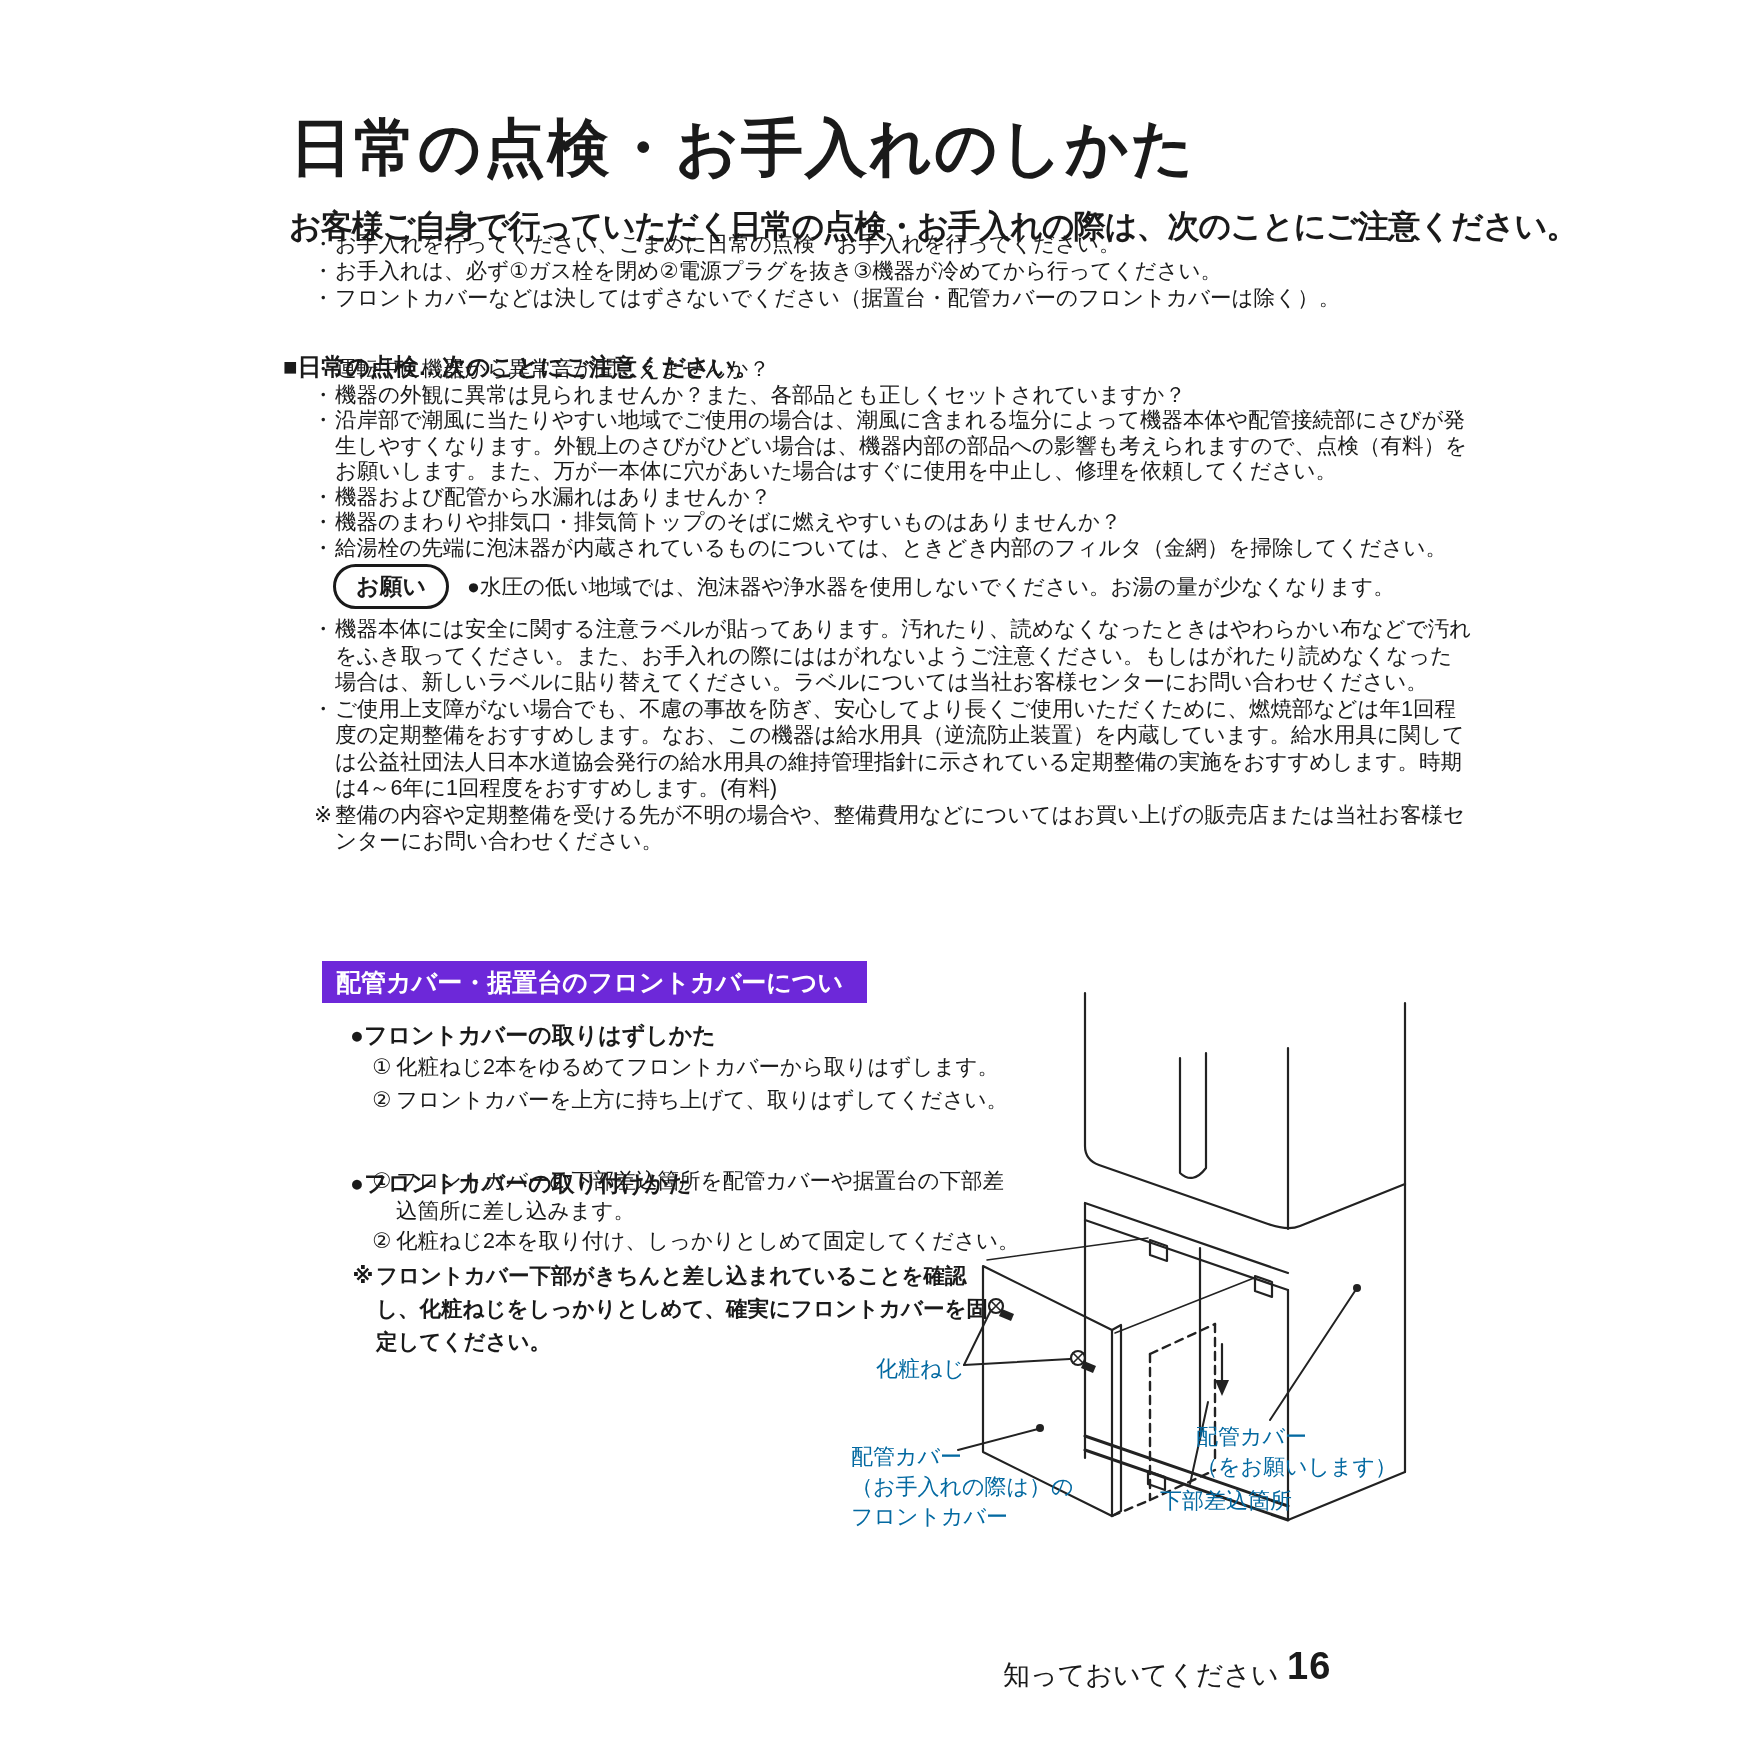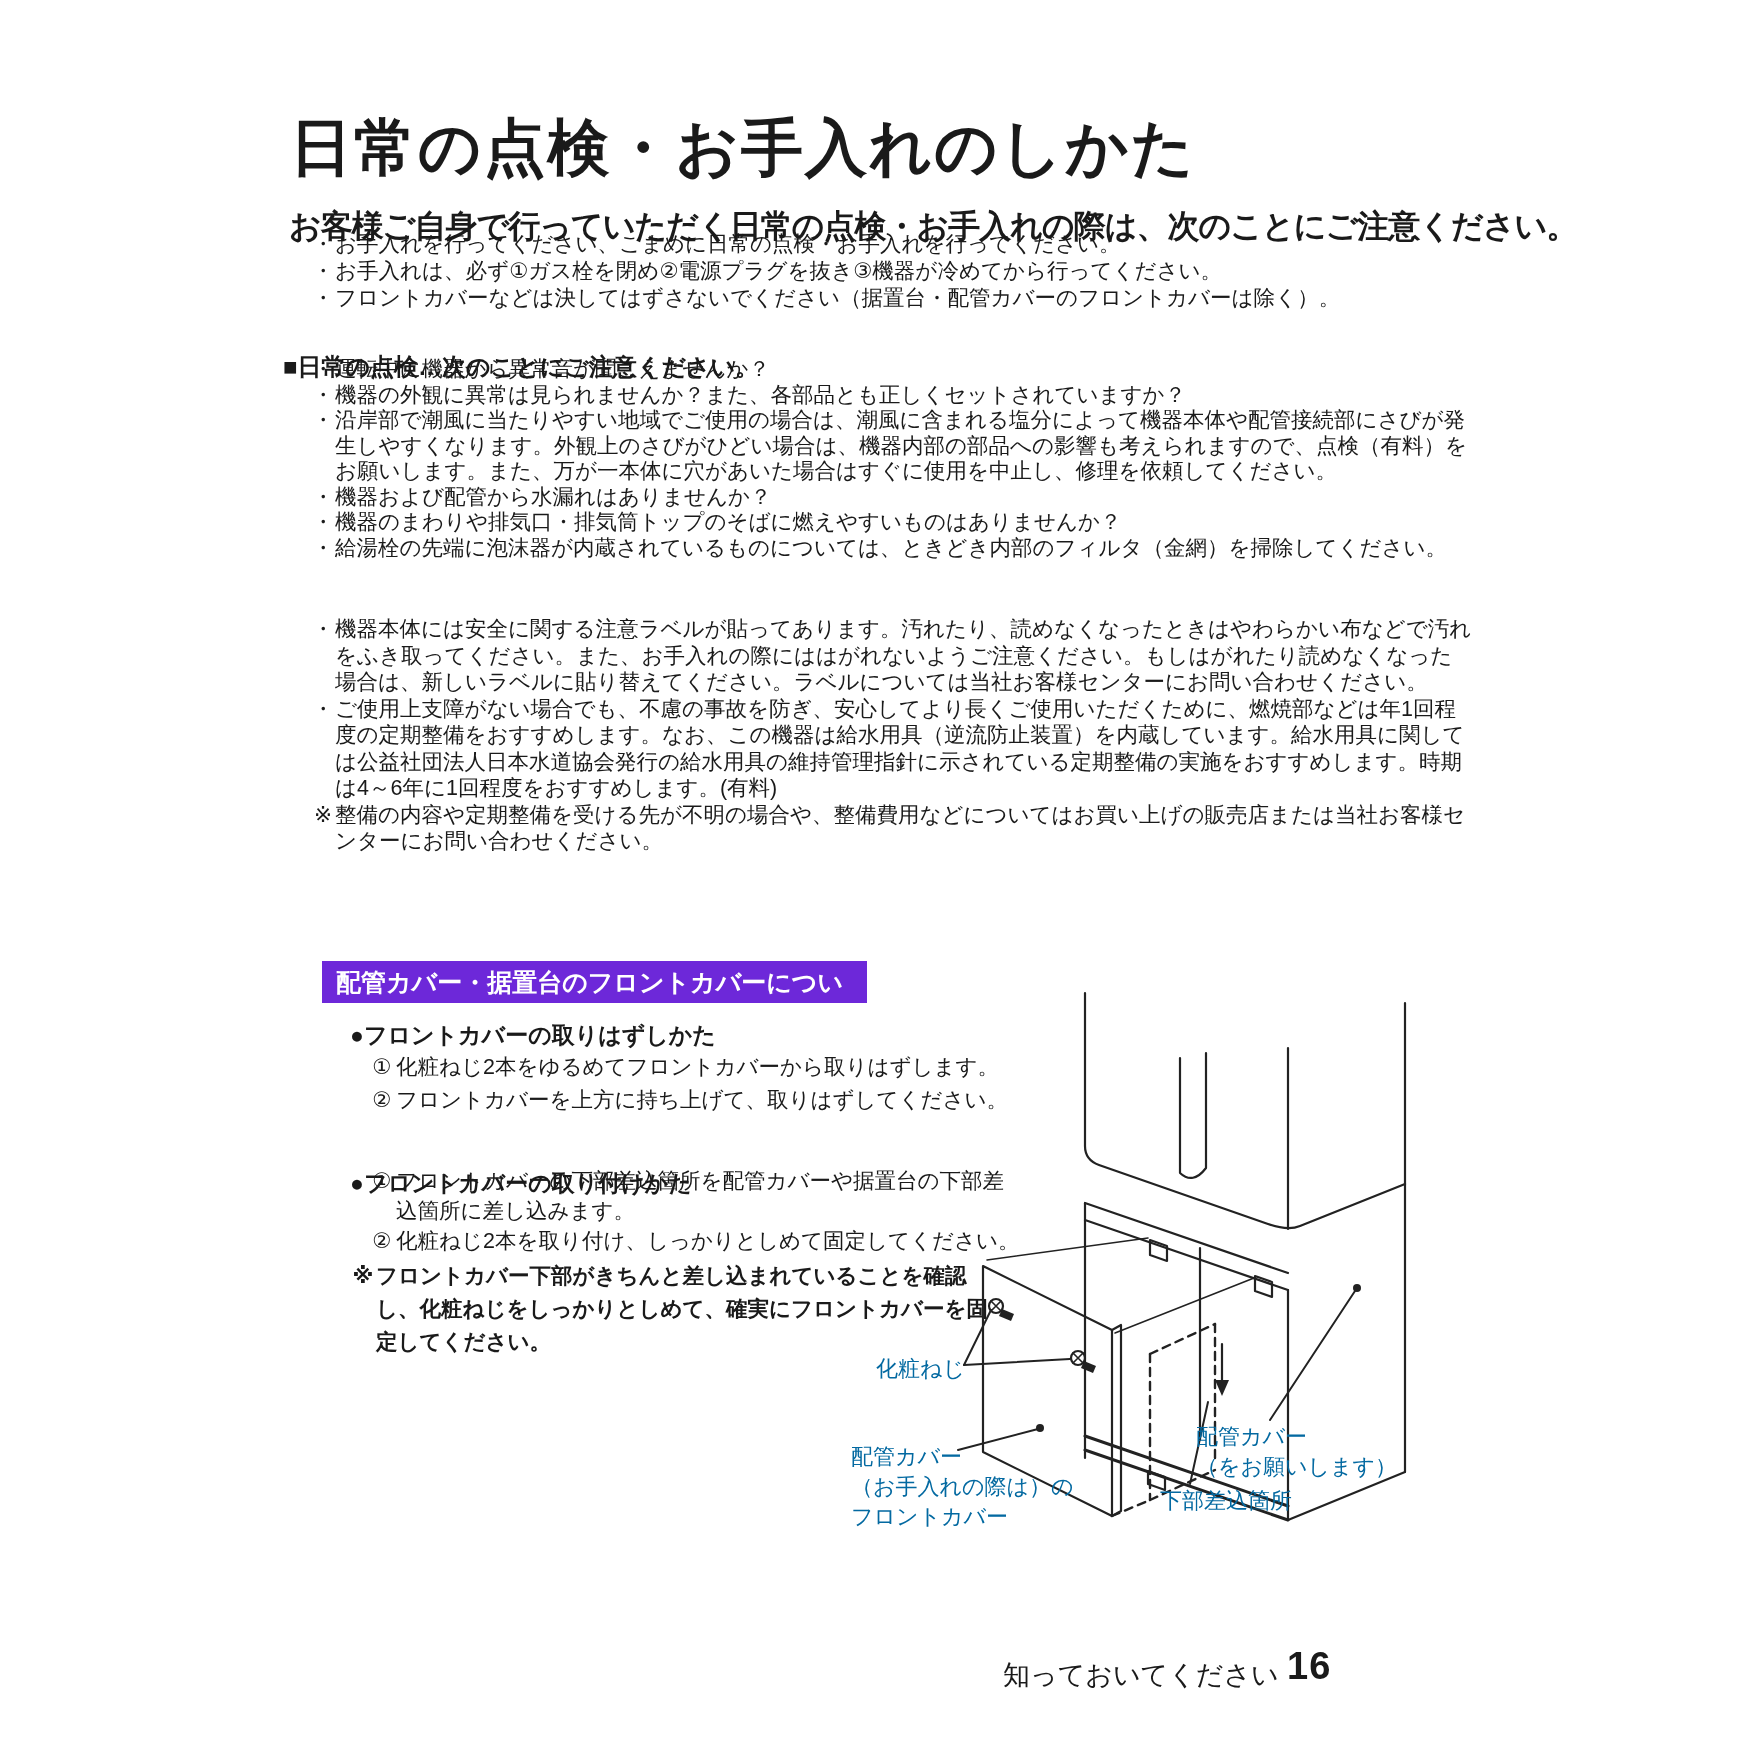--- a/index.html
+++ b/index.html
@@ -129,20 +129,24 @@
     <li>
       <span class="mk">・</span>
       <span class="btxt">機器のまわりや排気口・排気筒トップのそばに燃えやすいものはありませんか？</span>
       </li>
     <li>
       <span class="mk">・</span>
       <span class="btxt">給湯栓の先端に泡沫器が内蔵されているものについては、ときどき内部のフィルタ（金網）を掃除してください。</span>
       </li>
   </ul>
 
+  <div class="abs onegai-row">
+    <span class="pill">お願い</span>
+    <span class="onegai-text">●水圧の低い地域では、泡沫器や浄水器を使用しないでください。お湯の量が少なくなります。</span>
+  </div>
 
   <ul class="abs blist notes-list">
     <li>
       <span class="mk">・</span>
       <span class="btxt">機器本体には安全に関する注意ラベルが貼ってあります。汚れたり、読めなくなったときはやわらかい布などで汚れをふき取ってください。また、お手入れの際にははがれないようご注意ください。もしはがれたり読めなくなった場合は、新しいラベルに貼り替えてください。ラベルについては当社お客様センターにお問い合わせください。</span>
       </li>
     <li>
       <span class="mk">・</span>
       <span class="btxt">ご使用上支障がない場合でも、不慮の事故を防ぎ、安心してより長くご使用いただくために、燃焼部などは年1回程度の定期整備をおすすめします。なお、この機器は給水用具（逆流防止装置）を内蔵しています。給水用具に関しては公益社団法人日本水道協会発行の給水用具の維持管理指針に示されている定期整備の実施をおすすめします。時期は4～6年に1回程度をおすすめします。(有料)</span>
       </li>

